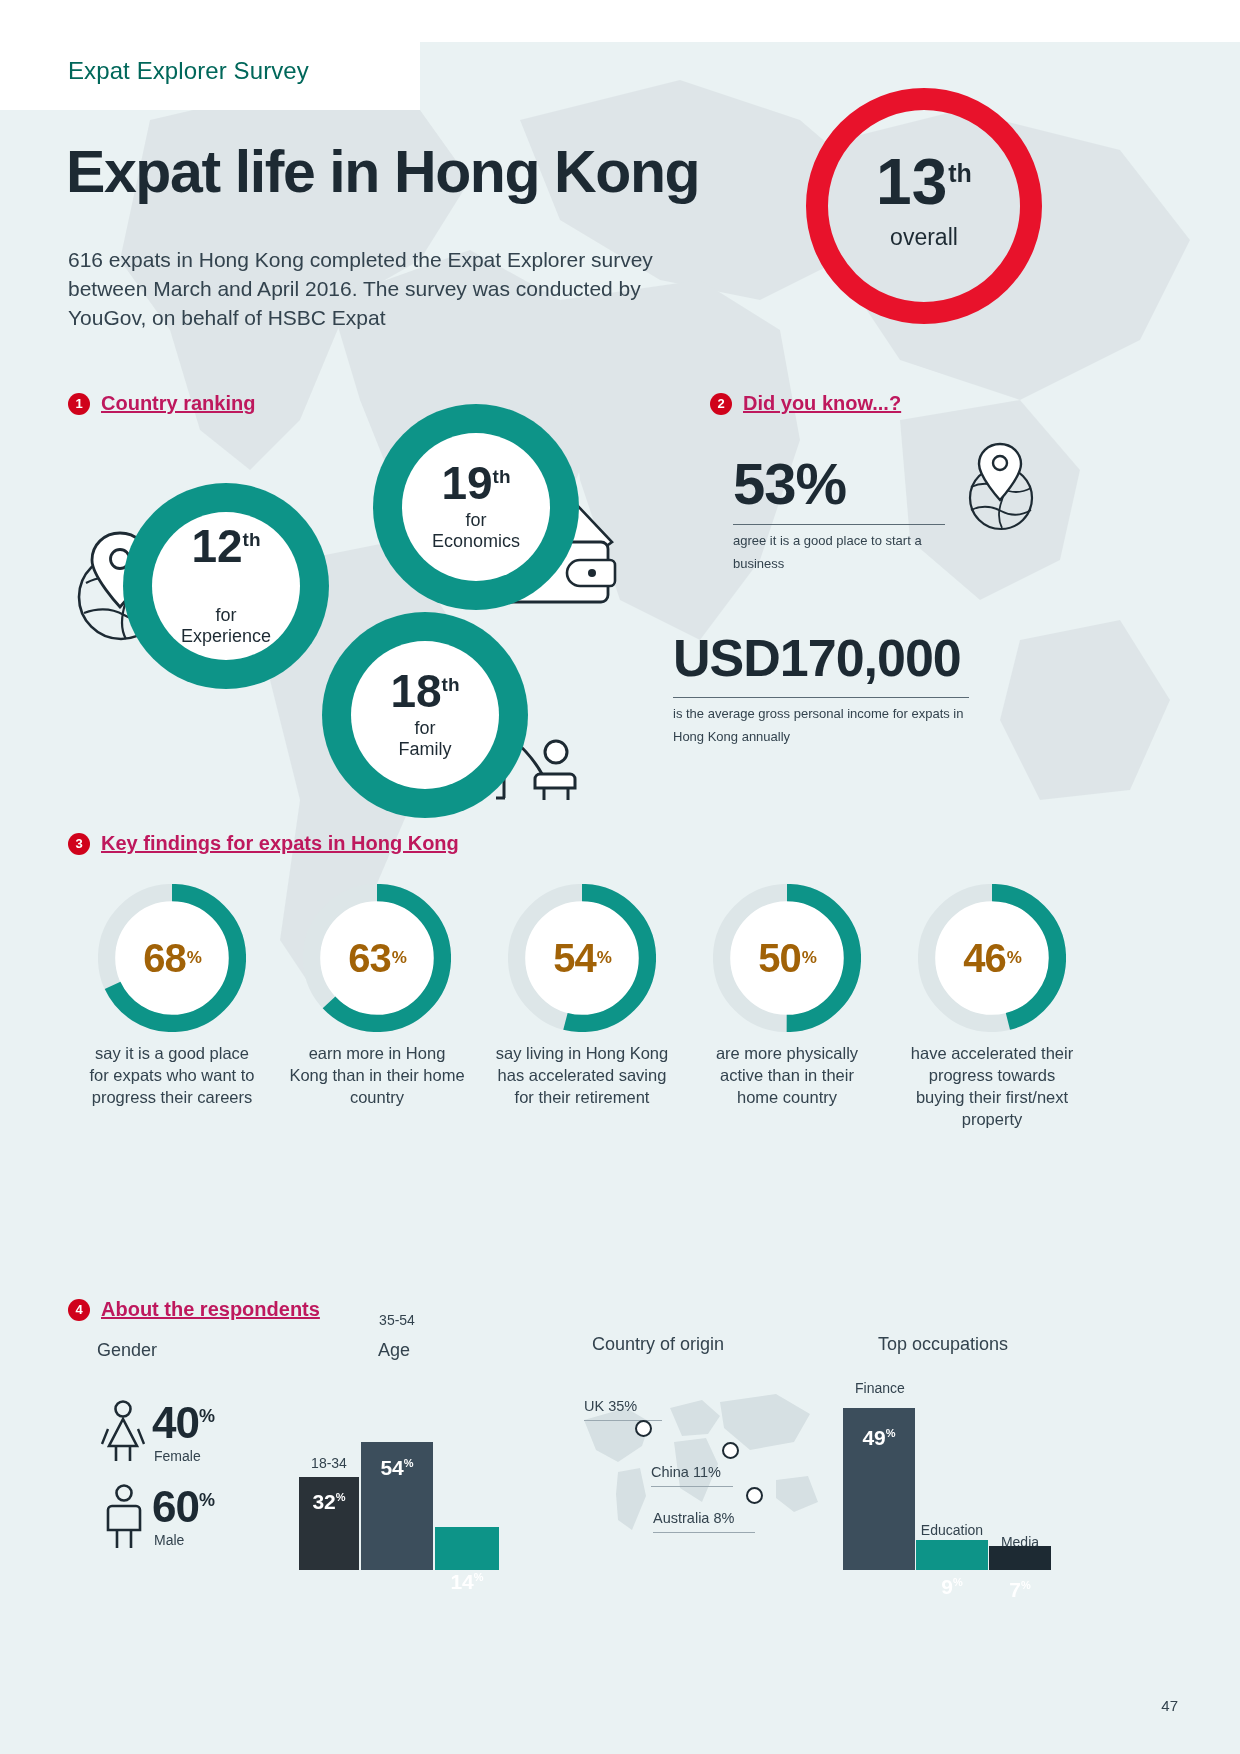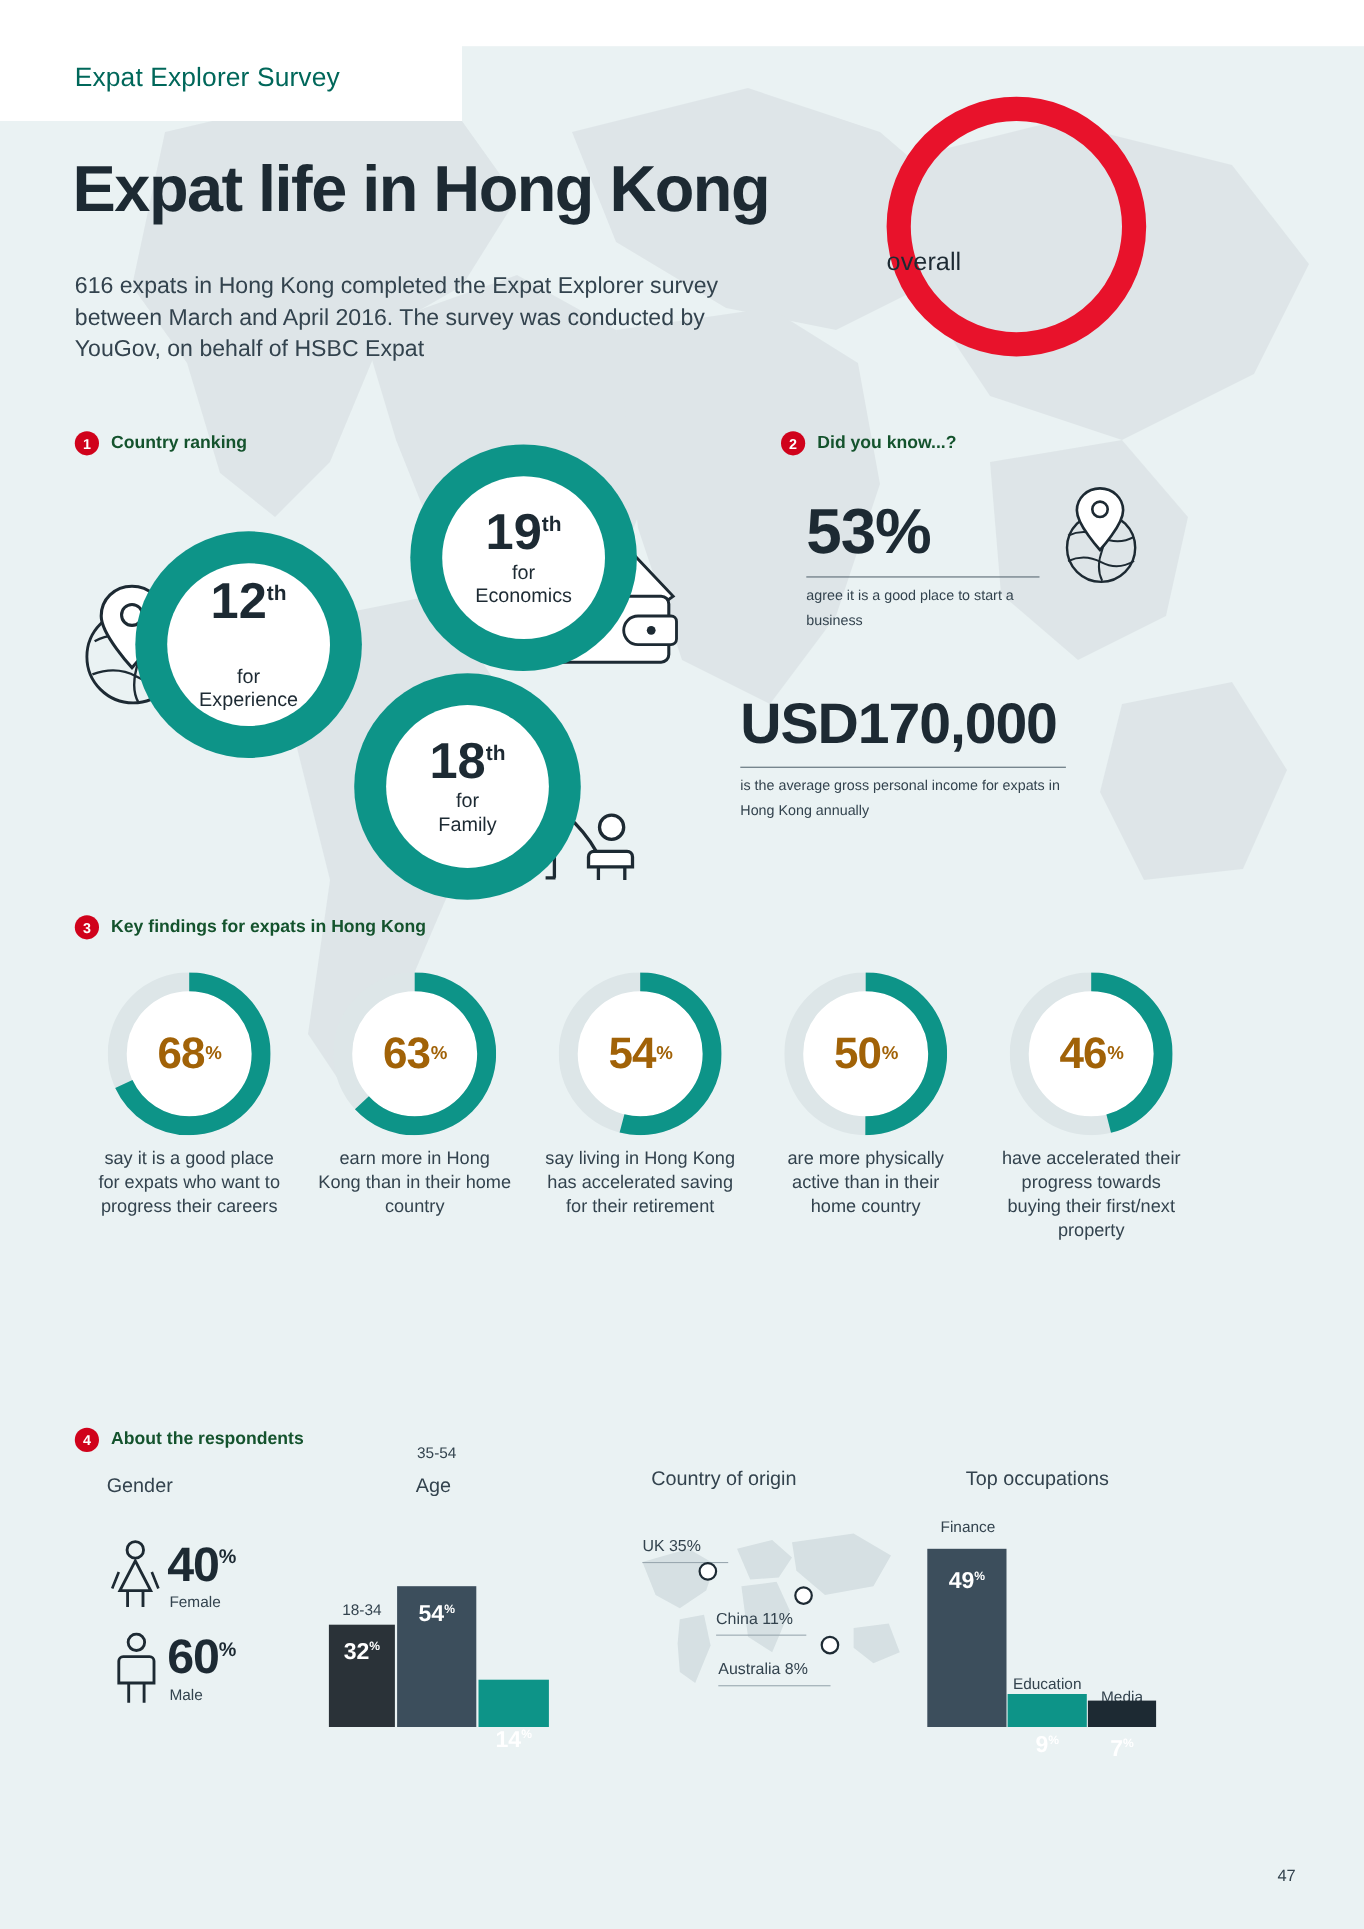--- a/index.html
+++ b/index.html
@@ -18,27 +18,27 @@
   
   .eyebrow{position:absolute;left:68px;top:57px;font-size:24px;color:#00675a;letter-spacing:.1px;z-index:6;}
   .title{position:absolute;left:66px;top:138px;font-size:59px;font-weight:bold;letter-spacing:-1.4px;color:#1d2a33;z-index:6;}
   .intro{position:absolute;left:68px;top:245px;width:650px;font-size:21px;line-height:29px;color:#33434e;z-index:6;}
 
   
   .overall-ring{position:absolute;left:806px;top:88px;width:236px;height:236px;z-index:6;}
   .overall-ring .ring{position:absolute;inset:0;border-radius:50%;border:22px solid #e8122b;box-sizing:border-box;}
   .overall-num{position:absolute;left:0;top:62px;width:236px;text-align:center;font-size:64px;font-weight:bold;color:#1d2a33;line-height:1;}
   .overall-num sup{font-size:25px;font-weight:bold;vertical-align:super;margin-left:1px;}
-  .overall-sub{position:absolute;left:0;top:136px;width:236px;text-align:left;font-size:23px;color:#1d2a33;}
+  .overall-sub{position:absolute;left:0;top:136px;width:236px;text-align:center;font-size:23px;color:#1d2a33;}
 
   
   .sec{position:absolute;display:flex;align-items:center;gap:11px;z-index:7;}
   .dot{width:22px;height:22px;border-radius:50%;background:#d0021b;color:#fff;font-size:13px;font-weight:bold;
        display:flex;align-items:center;justify-content:center;flex:0 0 auto;}
-  .sec .lbl{font-size:16px;font-weight:bold;color:#14532d;}
+  .sec .lbl{font-size:20px;font-weight:bold;color:#be185d;text-decoration:underline;}
 
   
   .rank{position:absolute;border-radius:50%;background:#ffffff;box-sizing:border-box;z-index:6;
         display:flex;flex-direction:column;align-items:center;justify-content:center;}
   .rank .rnum{font-size:46px;font-weight:bold;color:#1d2a33;line-height:.95;}
   .rank .rnum sup{font-size:19px;font-weight:bold;vertical-align:super;}
   .rank .rfor{font-size:18px;color:#1d2a33;line-height:21px;margin-top:5px;text-align:center;}
 
   
   .stat-big{position:absolute;font-size:58px;font-weight:bold;color:#1d2a33;letter-spacing:-1px;z-index:6;}
@@ -89,20 +89,23 @@
 </div>
 <div class="topband"></div>
 <div class="topband2"></div>
 
 <div class="eyebrow">Expat Explorer Survey</div>
 <div class="title">Expat life in Hong Kong</div>
 <div class="intro">616 expats in Hong Kong completed the Expat Explorer survey between March and April 2016. The survey was conducted by YouGov, on behalf of HSBC Expat</div>
 
 <div class="overall-ring">
   <div class="ring"></div>
+  <div class="overall-num">
+    <span>13</span><sup>th</sup>
+  </div>
   <div class="overall-sub">overall</div>
 </div>
 
 <div class="sec" style="left:68px;top:392px;">
   <span class="dot">1</span>
   <span class="lbl">Country ranking</span>
 </div>
 
 <svg style="position:absolute;left:74px;top:525px;width:108px;height:118px;z-index:5;" viewBox="0 0 108 118">
   <circle cx="47" cy="72" r="42" fill="none" stroke="#1d2a33" stroke-width="2.6"></circle>

